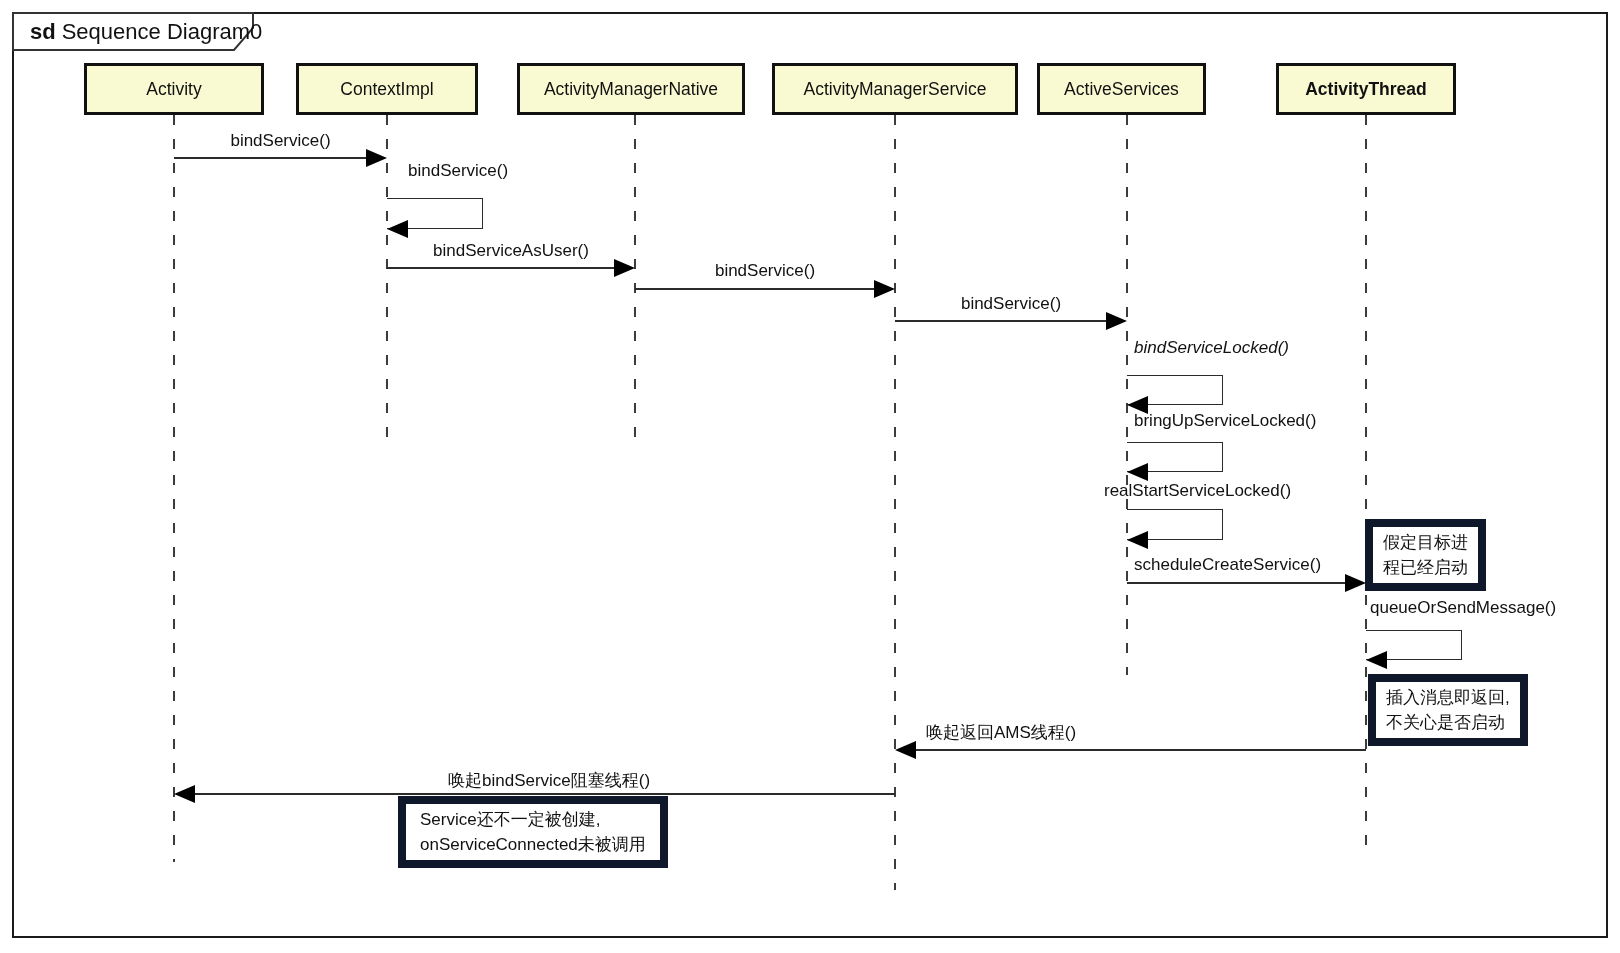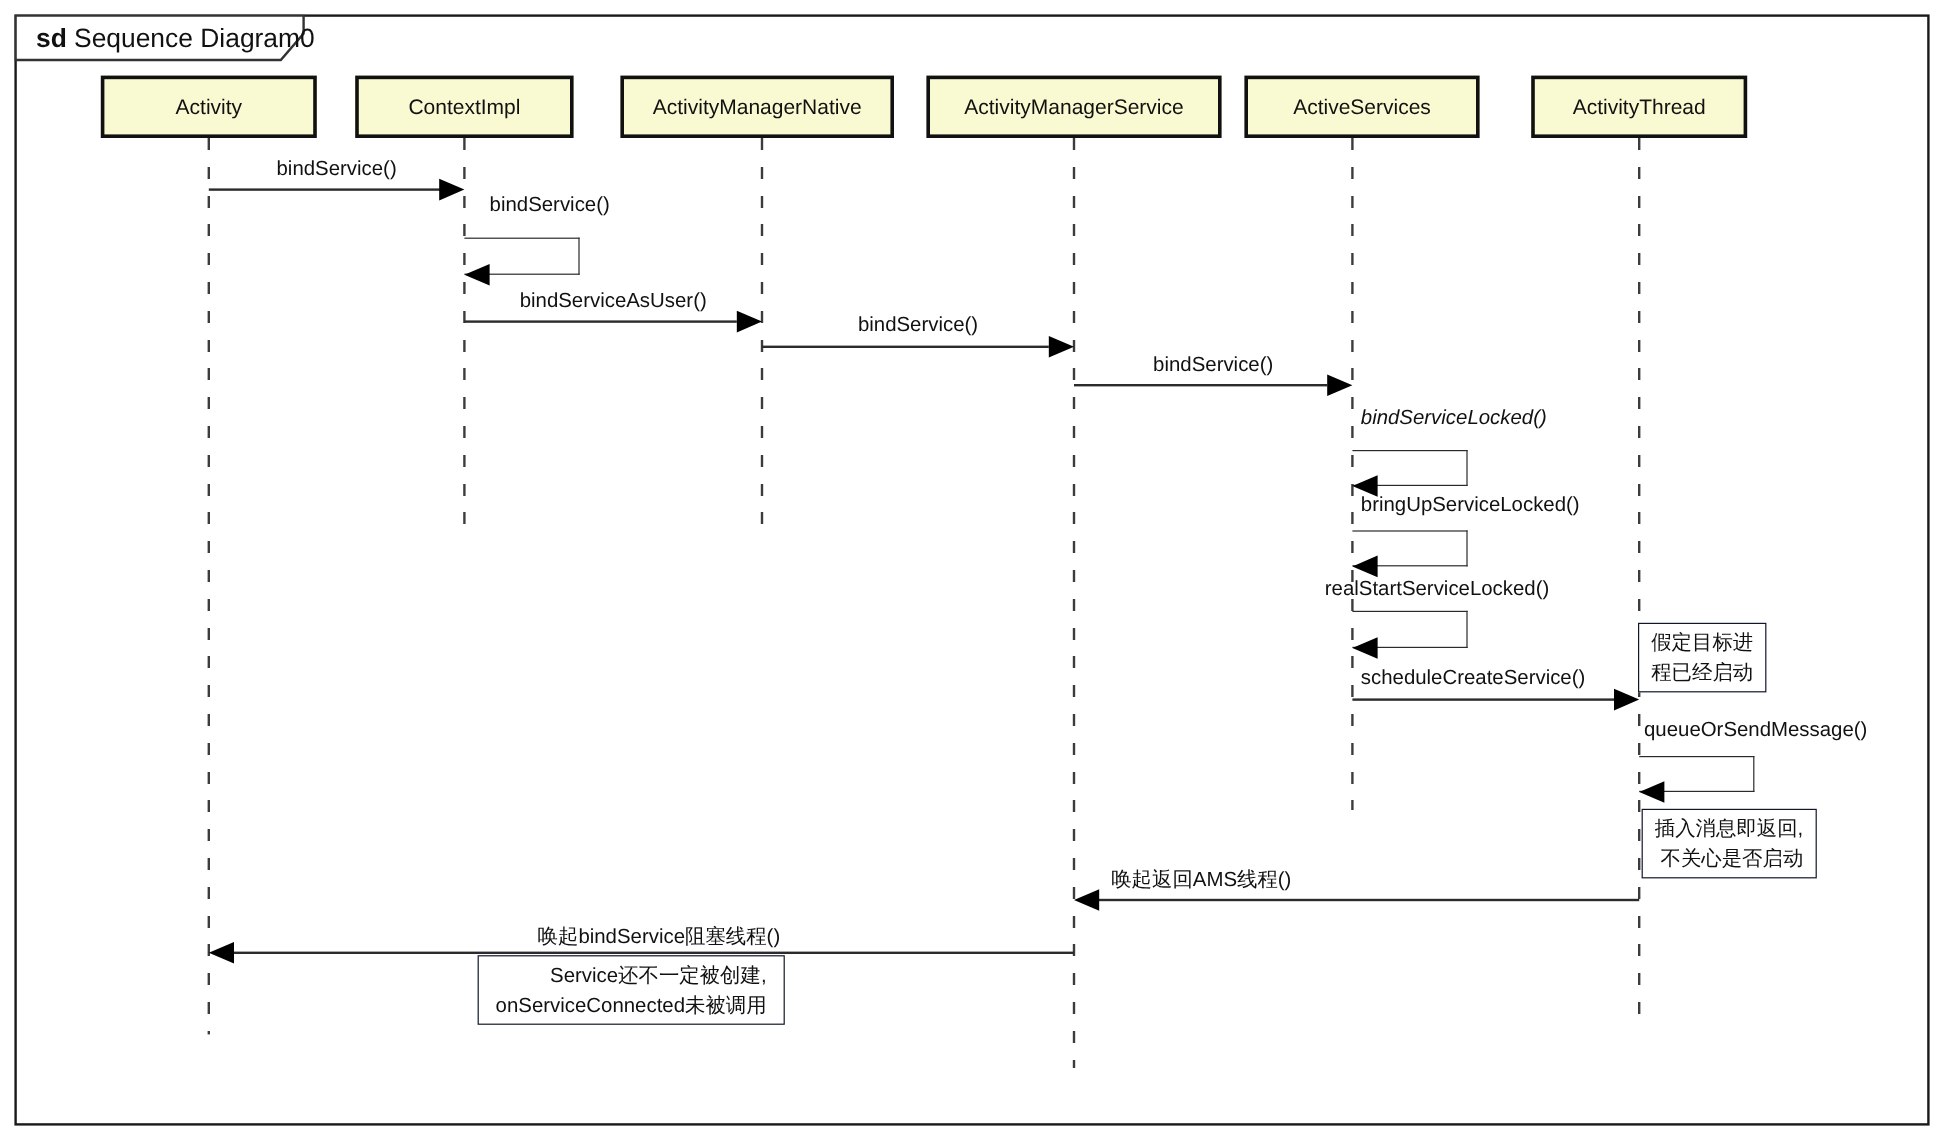--- a/index.html
+++ b/index.html
@@ -27,22 +27,22 @@
 
   .arr-r { position:absolute; width:0; height:0;
            border-top:9px solid transparent; border-bottom:9px solid transparent;
            border-left:21px solid #000; }
   .arr-l { position:absolute; width:0; height:0;
            border-top:9px solid transparent; border-bottom:9px solid transparent;
            border-right:21px solid #000; }
 
   .selfloop { position:absolute; border:1.6px solid #2b2b2b; border-left:none; background:transparent; }
 
-  .note { position:absolute; border:1px solid #0f172a; background:#fff;
-          font-size:17px; line-height:25px; padding:3px 10px; white-space:nowrap;text-align:right; }
+  .note { position:absolute; border:8px solid #0f172a; background:#fff;
+          font-size:17px; line-height:25px; padding:3px 10px; white-space:nowrap; }
 </style>
 </head>
 <body>
 
 <div id="canvas">
 
   <div class="frame"></div>
 
   <svg class="title-tab-svg" width="246" height="41">
     <polygon points="1,1 241,1 241,16 222,38 1,38" fill="#ffffff" stroke="#333333" stroke-width="2"></polygon>
@@ -55,22 +55,22 @@
   <div class="lifeline" style="left:386px; height:335px;"></div>
   <div class="lifeline" style="left:634px; height:335px;"></div>
   <div class="lifeline" style="left:894px; height:775px;"></div>
   <div class="lifeline" style="left:1126px; height:560px;"></div>
   <div class="lifeline" style="left:1365px; height:730px;"></div>
 
   <div class="participant" style="left:84px;  width:180px;">Activity</div>
   <div class="participant" style="left:296px; width:182px;">ContextImpl</div>
   <div class="participant" style="left:517px; width:228px;">ActivityManagerNative</div>
   <div class="participant" style="left:772px; width:246px;">ActivityManagerService</div>
-  <div class="participant" style="left:1037px;width:196px;">ActiveServices</div>
-  <div class="participant" style="left:1276px;width:180px;">ActivityThread</div>
+  <div class="participant" style="left:1037px;width:169px;">ActiveServices</div>
+  <div class="participant" style="left:1276px;width:180px;font-weight:bold;">ActivityThread</div>
 
   <div class="mlabel ctr" style="left:174px; top:131px; width:213px;">bindService()</div>
   <div class="mline" style="left:174px; top:157px; width:193px;"></div>
   <div class="arr-r" style="left:366px; top:149px;"></div>
 
   <div class="mlabel" style="left:408px; top:161px;">bindService()</div>
   <div class="selfloop" style="left:387px; top:198px; width:96px; height:31px;"></div>
   <div class="arr-l" style="left:387px; top:220px;"></div>
 
   <div class="mlabel ctr" style="left:387px; top:241px; width:248px;">bindServiceAsUser()</div>

